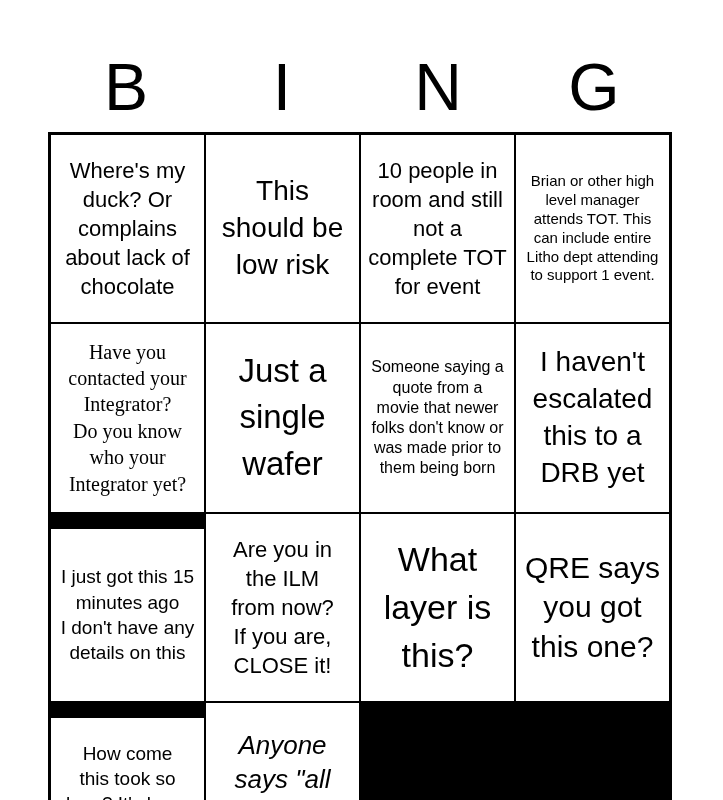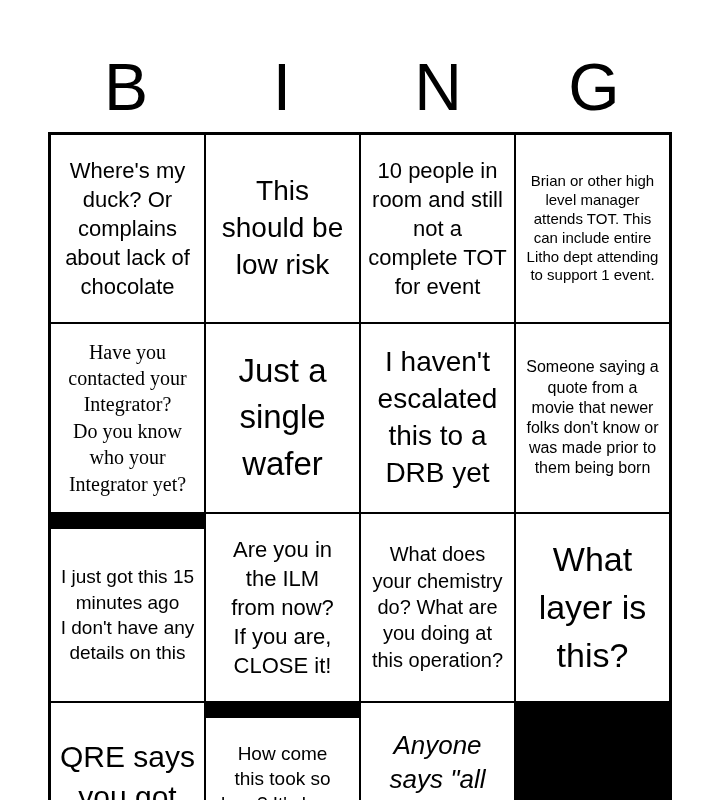--- a/index.html
+++ b/index.html
@@ -106,45 +106,40 @@
 
     <div class="cell fs18">Have you
 contacted your
 Integrator?
 Do you know
 who your
 Integrator yet?</div>
     <div class="cell fs33">Just a
 single
 wafer</div>
-    <div class="cell fs28">I haven't
-escalated
-this to a
-DRB yet</div>
     <div class="cell fs16">Someone saying a
 quote from a
 movie that newer
 folks don't know or
 was made prior to
 them being born</div>
+    <div class="cell fs28">I haven't
+escalated
+this to a
+DRB yet</div>
 
     <div class="cell fs19">I just got this 15
 minutes ago
 I don't have any
 details on this</div>
     <div class="cell fs22">Are you in
 the ILM
 from now?
 If you are,
 CLOSE it!</div>
-    <div class="cell fs20">What does
-your chemistry
-do? What are
-you doing at
-this operation?</div>
     <div class="cell fs34">What
 layer is
 this?</div>
 
     <div class="cell fs30">QRE says
 you got
 this one?</div>
     <div class="cell fs19">How come
 this took so
 long? It's been

